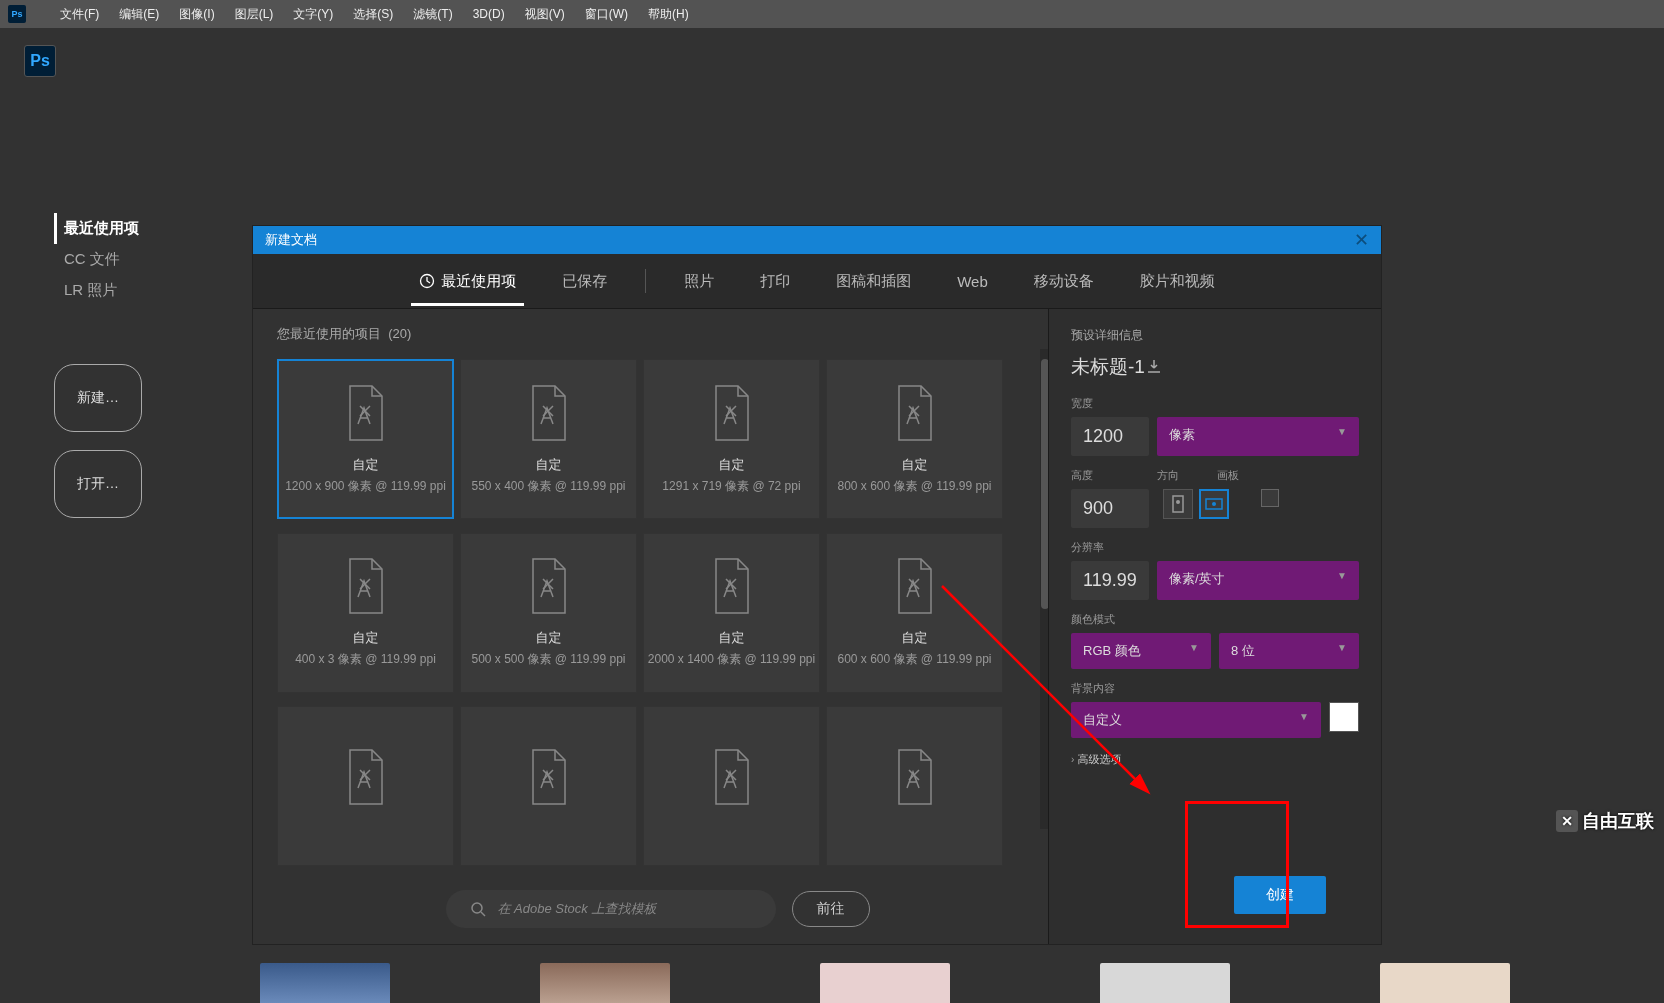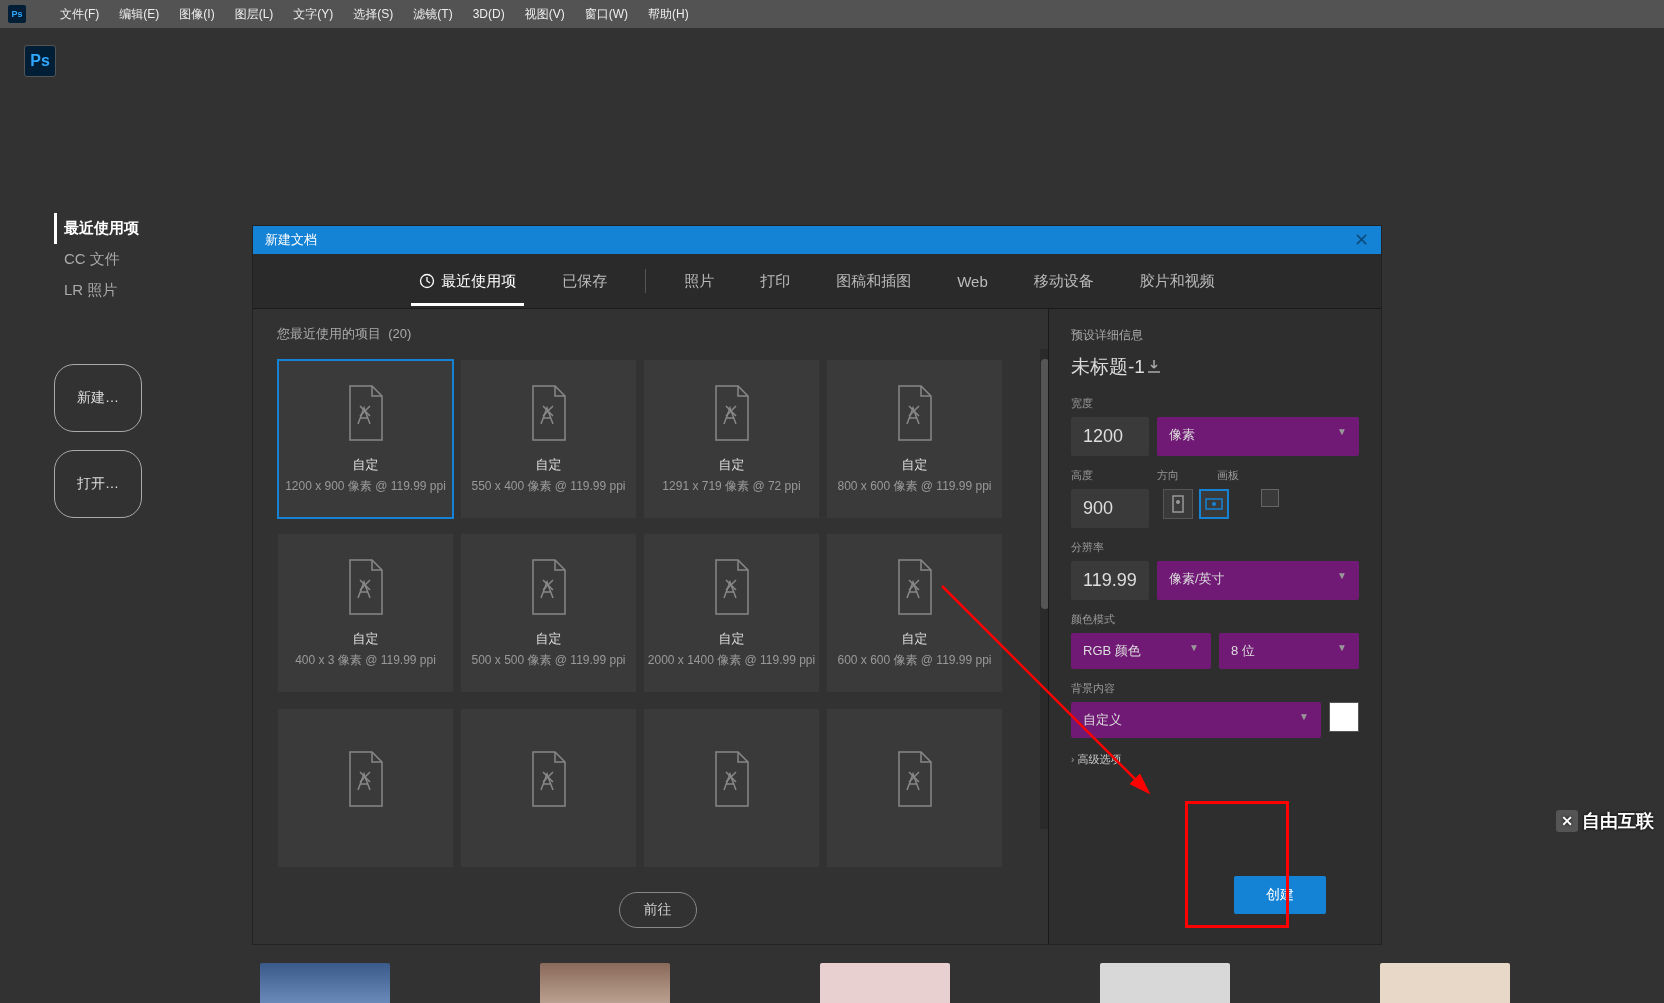--- a/index.html
+++ b/index.html
@@ -250,20 +250,27 @@
       <path d="M30 2v10h10" fill="none" stroke="#888" stroke-width="1.5"></path>
       <path d="M16 40l6-16 6 16M18 34h8" fill="none" stroke="#888" stroke-width="1.5"></path>
       <path d="M28 22l-10 10m0-10l10 10" fill="none" stroke="#888" stroke-width="1.5"></path>
     </svg>
     <div class="card-title"></div>
     <div class="card-sub"></div>
             </div>
           </div>
 
         <div class="search-row">
+          <div class="search-box">
+            <svg width="16" height="16" viewBox="0 0 16 16">
+                <circle cx="7" cy="7" r="5" fill="none" stroke="#888" stroke-width="1.5"></circle>
+                <line x1="11" y1="11" x2="15" y2="15" stroke="#888" stroke-width="1.5"></line>
+              </svg>
+            <span>在 Adobe Stock 上查找模板</span>
+          </div>
           <div class="go-btn">前往</div>
         </div>
 
         <div class="scrollbar-track" style="position:absolute; right:-2px; top:40px; height:480px;">
           <div class="scrollbar-thumb"></div>
         </div>
       </div>
 
       <div class="detail-panel">
         <div class="detail-heading">预设详细信息</div>

